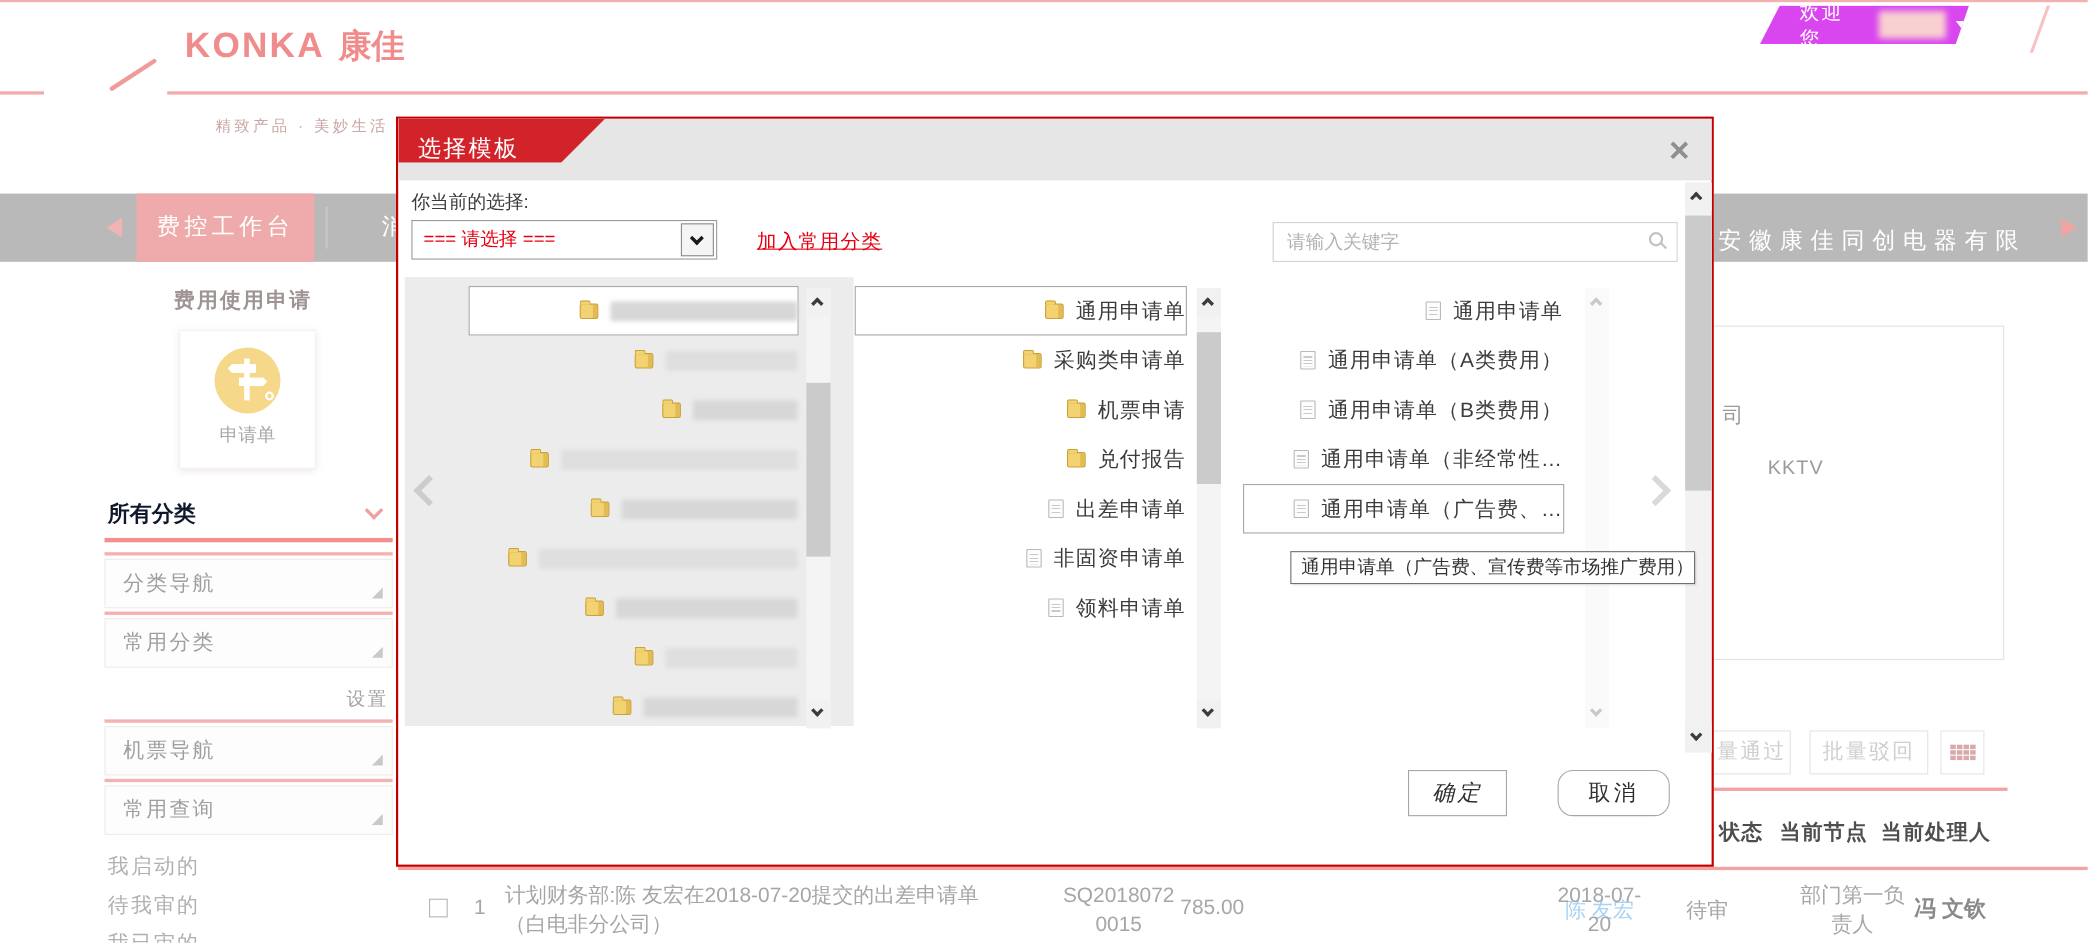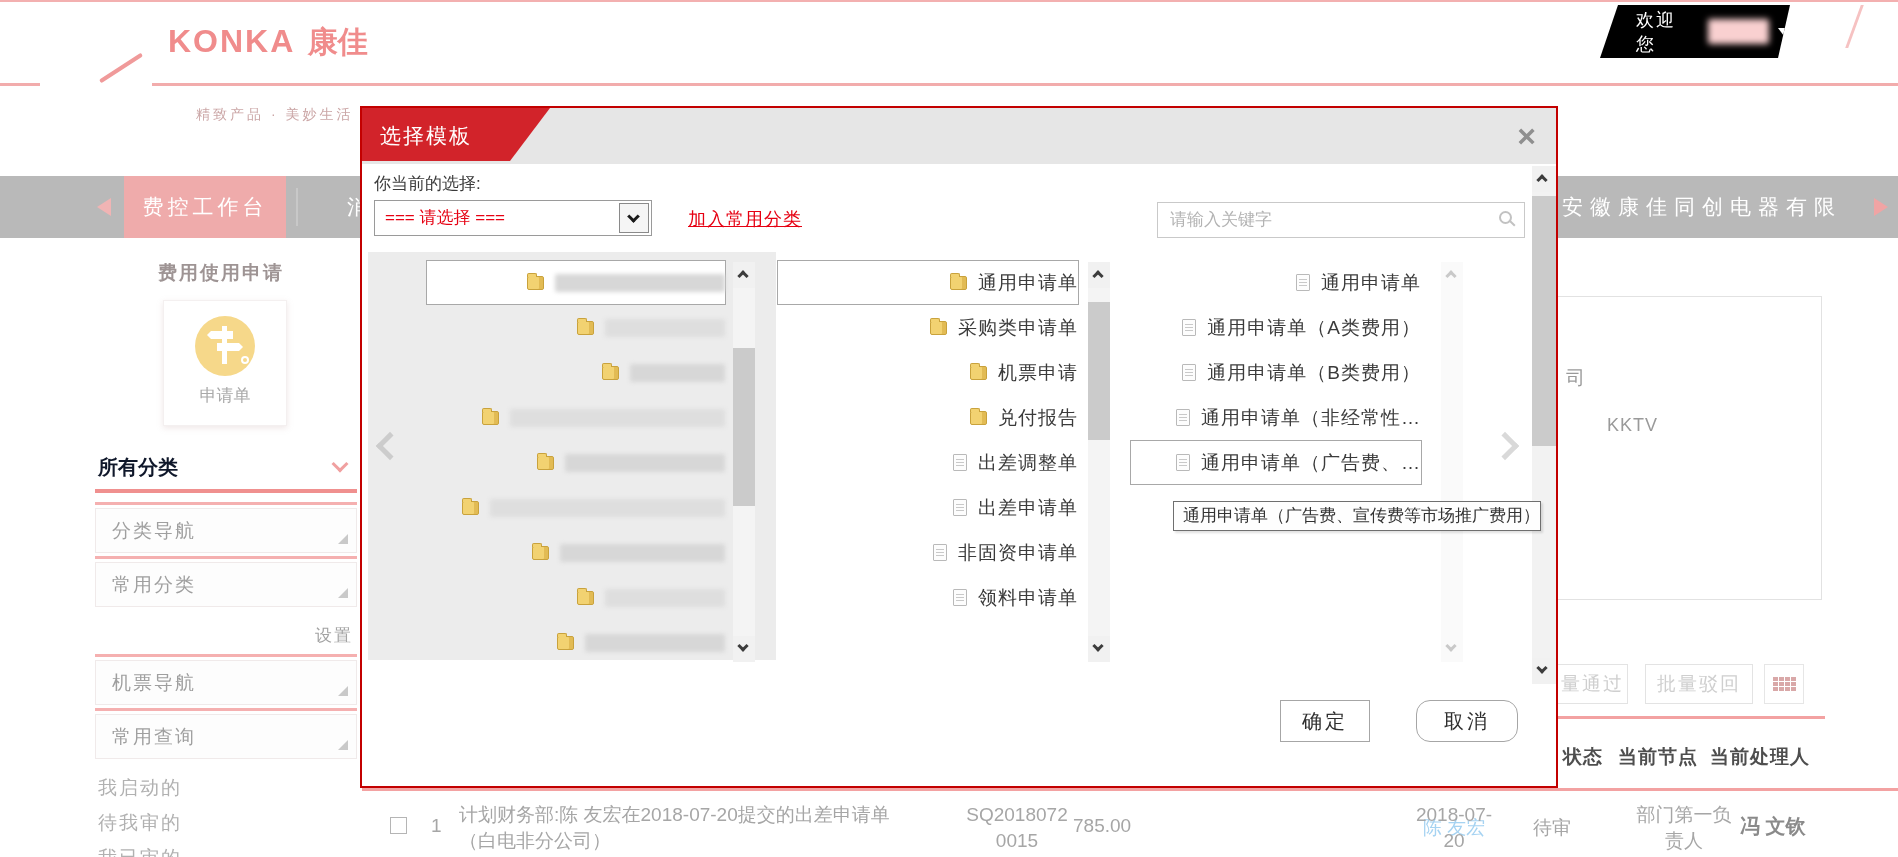--- a/index.html
+++ b/index.html
@@ -11,21 +11,21 @@
   .topline { position:absolute; left:0; top:0; width:100%; height:2px; background:#f3b0b0; }
   .logo { position:absolute; left:168px; top:22px; white-space:nowrap; }
   .logo .en { font-size:32px; font-weight:bold; color:#f08c8c; letter-spacing:2px; }
   .logo .cn { font-size:30px; font-weight:bold; color:#f08c8c; margin-left:8px; }
   .logo-slash { position:absolute; left:96px; top:66px; width:50px; height:4px;
                 background:#f09a9a; border-radius:2px; transform:rotate(-33deg); }
   .underline-a { position:absolute; left:0; top:83px; width:40px; height:3px; background:#f2acac; }
   .underline-b { position:absolute; left:152px; top:83px; right:0; height:3px; background:#f2acac; }
   .tagline { position:absolute; left:196px; top:106px; font-size:14px; color:#cba6a6; letter-spacing:3px; }
 
-  .ribbon { position:absolute; left:1600px; top:5px; width:190px; height:53px; background:#000000;
+  .ribbon { position:absolute; left:1600px; top:5px; width:190px; height:35px; background:#d946ef;
             clip-path:polygon(18px 0,100% 0,calc(100% - 12px) 100%,0 100%);
             display:flex; align-items:center; padding-left:36px; }
   .ribbon .welcome { color:#fff; font-size:18px; letter-spacing:2px; }
   .name-blur { display:inline-block; width:62px; height:25px; background:#f9d0d0;
                filter:blur(3px); margin-left:12px; border-radius:2px; }
   .caret-down { display:inline-block; width:0; height:0; margin-left:9px;
                 border-left:6px solid transparent; border-right:6px solid transparent;
                 border-top:8px solid #fff; }
   .ribbon-swoosh { position:absolute; left:1790px; top:5px; width:66px; height:43px;
                    border-right:3px solid #f6c2c2; transform:skewX(-20deg); }
@@ -33,21 +33,21 @@
   
   .navbar { position:absolute; left:0; top:176px; width:100%; height:62px; background:#b9b9b9; }
   .nav-back { position:absolute; left:97px; top:22px; width:0; height:0;
               border-top:9px solid transparent; border-bottom:9px solid transparent;
               border-right:14px solid #f0b4b4; }
   .nav-tab-active { position:absolute; left:124px; top:0; width:162px; height:62px; background:#efabab;
                     color:#fff; font-size:21px; letter-spacing:4px; text-align:center; line-height:62px; }
   .nav-divider { position:absolute; left:296px; top:12px; width:2px; height:38px; background:#c8c8c8; }
   .nav-tab-partial { position:absolute; left:347px; top:0; width:13px; height:62px; overflow:hidden;
                      color:#fff; font-size:21px; line-height:62px; }
-  .nav-company { position:absolute; left:1562px; top:0; height:62px; line-height:62px;
+  .nav-company { position:absolute; left:1562px; top:12px; height:62px; line-height:62px;
                  color:#fff; font-size:21px; letter-spacing:7px; white-space:nowrap; }
   .nav-fwd { position:absolute; left:1874px; top:22px; width:0; height:0;
              border-top:9px solid transparent; border-bottom:9px solid transparent;
              border-left:14px solid #f0a4a4; }
 
   
   .sb-heading { position:absolute; left:158px; top:260px; font-size:19px; font-weight:bold;
                 color:#9e9494; letter-spacing:2px; }
   .sb-card { position:absolute; left:163px; top:300px; width:124px; height:126px; background:#fff;
              border:1px solid #f4f0f0; box-shadow:0 2px 6px rgba(190,160,160,.25); text-align:center; }
@@ -110,21 +110,21 @@
   .trow .subm { position:absolute; left:1423px; top:17px; color:#a6d3f2; cursor:pointer; }
   .trow .date { position:absolute; left:1414px; top:4px; width:80px; text-align:center; line-height:26px; }
   .trow .stat { position:absolute; left:1533px; top:17px; }
   .trow .node { position:absolute; left:1636px; top:4px; width:96px; text-align:center; line-height:26px; }
   .trow .hand { position:absolute; left:1740px; top:15px; font-size:20px; font-weight:bold; color:#8a8a8a; }
 
   
   .modal { position:absolute; left:360px; top:106px; width:1198px; height:682px;
            background:#fff; border:2px solid #c30000; z-index:10; }
   .m-header { position:relative; height:56px; background:#e6e6e6; }
-  .m-tab { position:absolute; left:0; top:0; width:188px; height:53px; background:#d2232a;
+  .m-tab { position:absolute; left:0; top:0; width:188px; height:40px; background:#d2232a;
            clip-path:polygon(0 0,100% 0,calc(100% - 40px) 100%,0 100%);
            color:#fff; font-size:21px; line-height:56px; padding-left:18px; letter-spacing:2px; }
   .m-close { position:absolute; right:20px; top:6px; font-size:32px; color:#8f8f8f;
              font-weight:bold; cursor:pointer; line-height:44px; }
   .m-cursel { position:absolute; left:12px; top:64px; font-size:17px; color:#3a3a3a; }
   .m-select { position:absolute; left:12px; top:92px; width:278px; height:36px;
               border:1px solid #9a9a9a; background:#fff; }
   .m-select .val { position:absolute; left:10px; top:0; line-height:34px; font-size:17px; color:#e60012; }
   .m-select .btn { position:absolute; right:2px; top:2px; bottom:2px; width:30px;
                    border:1px solid #8a8a8a; background:#f5f5f5; }
@@ -185,21 +185,21 @@
   .m-mainsb { position:absolute; right:0; top:58px; width:24px; height:518px; background:#f2f2f2;
               display:flex; flex-direction:column; }
   .m-mainsb .thumb { top:4px; height:250px; width:24px; }
 
   .m-tooltip { position:absolute; left:811px; top:393px; width:368px; height:30px; background:#fefefe;
                border:1px solid #6f6f6f; box-shadow:2px 2px 2px rgba(0,0,0,.12); z-index:30;
                font-size:17px; color:#333; line-height:28px; padding:0 9px; white-space:nowrap; }
   .m-btn { position:absolute; top:592px; height:42px; background:#fff; border:1px solid #a6a6a6;
            font-size:20px; color:#2f2f2f; text-align:center; line-height:40px;
            letter-spacing:3px; cursor:pointer; }
-  .m-ok { left:918px; width:90px; } .m-cancel { left:1054px; width:102px;border-radius:14px; }
+  .m-ok { left:918px; width:90px;font-style:italic; } .m-cancel { left:1054px; width:102px;border-radius:14px; }
 </style>
 </head>
 <body>
 
 <header>
   <div class="topline"></div>
   <div class="logo-slash"></div>
   <div class="logo">
     <span class="en">KONKA</span>
     <span class="cn">康佳</span>
@@ -395,24 +395,20 @@
       <div class="row">
         <span class="icon-folder"></span>
         <span class="lbl">机票申请</span>
       </div>
       <div class="row">
         <span class="icon-folder"></span>
         <span class="lbl">兑付报告</span>
       </div>
       <div class="row">
         <span class="icon-doc"></span>
-        <span class="lbl">出差调整单</span>
-      </div>
-      <div class="row">
-        <span class="icon-doc"></span>
         <span class="lbl">出差申请单</span>
       </div>
       <div class="row">
         <span class="icon-doc"></span>
         <span class="lbl">非固资申请单</span>
       </div>
       <div class="row">
         <span class="icon-doc"></span>
         <span class="lbl">领料申请单</span>
       </div>

